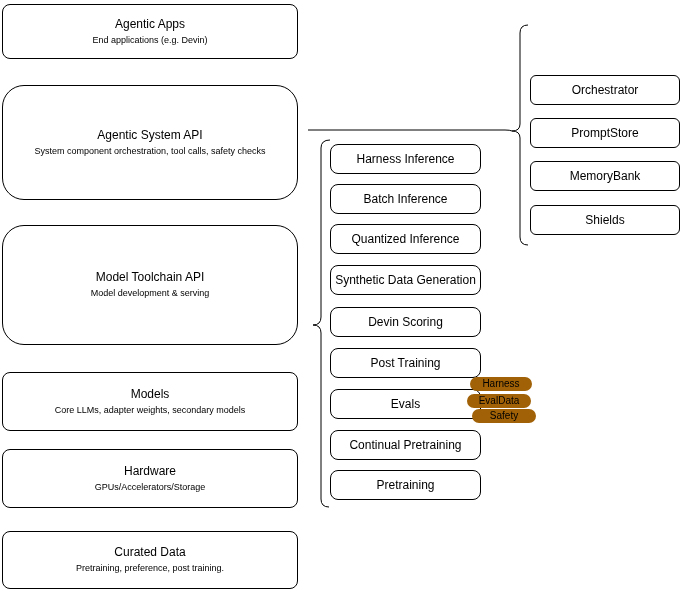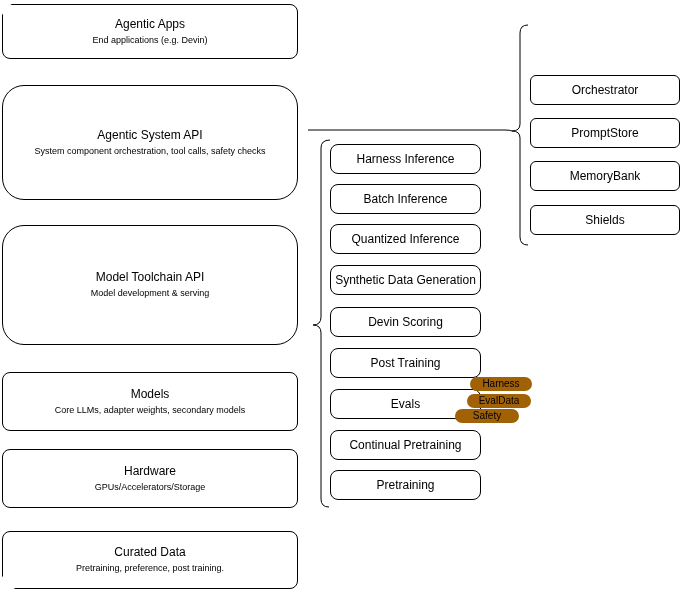--- a/index.html
+++ b/index.html
@@ -3,21 +3,20 @@
 <meta charset="utf-8">
 <style>
   html,body { margin:0; padding:0; background:#ffffff; }
   .canvas {
     position:relative;
     width:682px; height:591px;
     background:#ffffff;
     font-family:"Liberation Sans", sans-serif;
     color:#000000;
     overflow:hidden;
-    border-radius:25px;
   }
   .connector-layer {
     position:absolute; left:0; top:0; width:682px; height:591px;
     z-index:1;
   }
   .node {
     position:absolute;
     background:#ffffff;
     border:1px solid #000000;
     box-sizing:border-box;
@@ -96,20 +95,20 @@
   <div class="node single col-middle r8" style="top:224px;">Quantized Inference</div>
   <div class="node single col-middle r8" style="top:265px;">Synthetic Data Generation</div>
   <div class="node single col-middle r8" style="top:307px;">Devin Scoring</div>
   <div class="node single col-middle r8" style="top:348px;">Post Training</div>
   <div class="node single col-middle r8" style="top:389px;">Evals</div>
   <div class="node single col-middle r8" style="top:430px;">Continual Pretraining</div>
   <div class="node single col-middle r8" style="top:470px;">Pretraining</div>
 
   <div class="pill" style="left:470px; top:377px; width:62px; height:14px;">Harness</div>
   <div class="pill" style="left:467px; top:394px; width:64px; height:14px;">EvalData</div>
-  <div class="pill" style="left:455px; top:409px; width:64px; height:14px;">Safety</div>
+  <div class="pill" style="left:472px; top:409px; width:64px; height:14px;">Safety</div>
 
   <div class="node single col-right r6" style="top:75px;">Orchestrator</div>
   <div class="node single col-right r6" style="top:118px;">PromptStore</div>
   <div class="node single col-right r6" style="top:161px;">MemoryBank</div>
   <div class="node single col-right r6" style="top:205px;">Shields</div>
 
 </div>
 
 </body></html>

